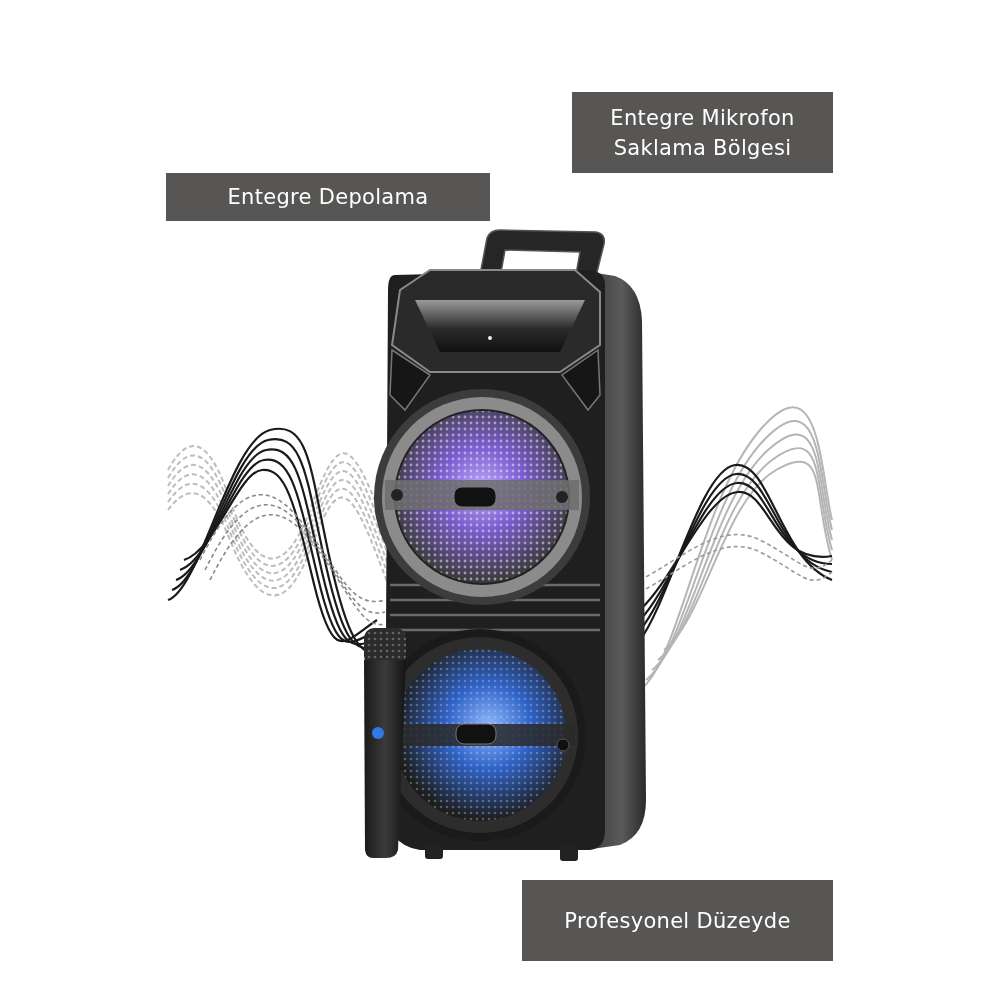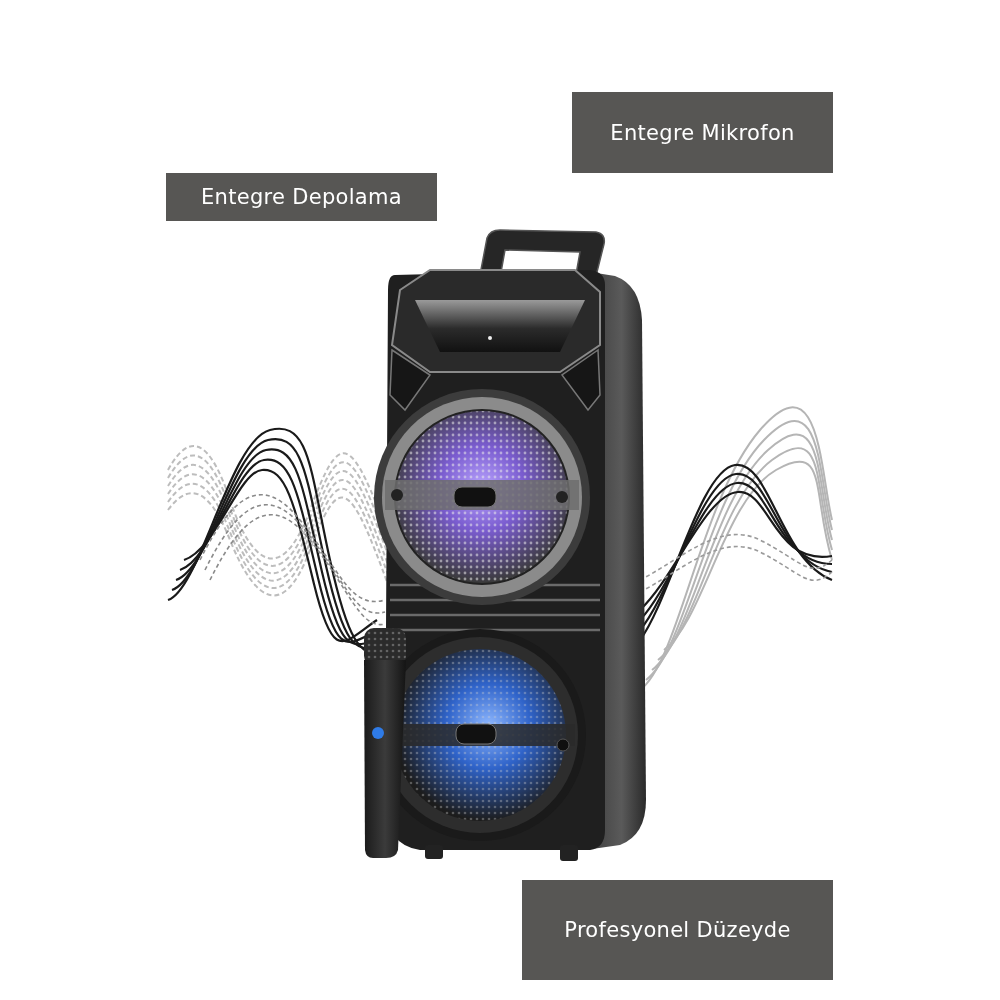--- a/index.html
+++ b/index.html
@@ -9,22 +9,22 @@
     }
     .label-box {
       position: absolute; background: #575654; color: #ffffff;
       font-family: "DejaVu Sans", sans-serif; font-weight: normal;
       font-size: 21px; letter-spacing: 0.3px; line-height: 30px;
       text-align: center; display: flex; flex-direction: column; justify-content: center; align-items: center;
       box-sizing: border-box;
     }
     .label-line { display: block; white-space: nowrap; text-align: center; }
     #lbl-mic { left: 572px; top: 92px; width: 261px; height: 81px; }
-    #lbl-storage { left: 166px; top: 173px; width: 271px; height: 48px; }
-    #lbl-control { left: 522px; top: 880px; width: 311px; height: 100px; }
+    #lbl-storage { left: 166px; top: 173px; width: 324px; height: 48px; }
+    #lbl-control { left: 522px; top: 880px; width: 311px; height: 81px; }
     .art { position: absolute; left: 0; top: 0; }
   </style>
 </head>
 <body>
 
 <svg class="art" width="1000" height="1000" viewBox="0 0 1000 1000">
   <defs>
     <radialGradient id="ledTop" cx="50%" cy="45%" r="55%">
       <stop offset="0%" stop-color="#b9a4ff"></stop>
       <stop offset="45%" stop-color="#7a5ccf"></stop>
@@ -148,20 +148,21 @@
   <g>
     <rect x="364" y="628" width="42" height="38" rx="10" fill="#2b2b2b"></rect>
     <rect x="364" y="628" width="42" height="38" rx="10" fill="url(#meshDark)"></rect>
     <path d="M364 660 L406 660 L398 850 Q396 858 386 858 L373 858 Q366 858 365 850 Z" fill="url(#micGrad)"></path>
     <circle cx="378" cy="733" r="6" fill="#2f7be6"></circle>
   </g>
 </svg>
 
 <div class="label-box" id="lbl-mic">
   <span class="label-line">Entegre Mikrofon</span>
+  <span class="label-line">Saklama Bölgesi</span>
 </div>
 
 <div class="label-box" id="lbl-storage">
   <span class="label-line">Entegre Depolama</span>
 </div>
 
 <div class="label-box" id="lbl-control">
   <span class="label-line">Profesyonel Düzeyde</span>
 </div>
 

